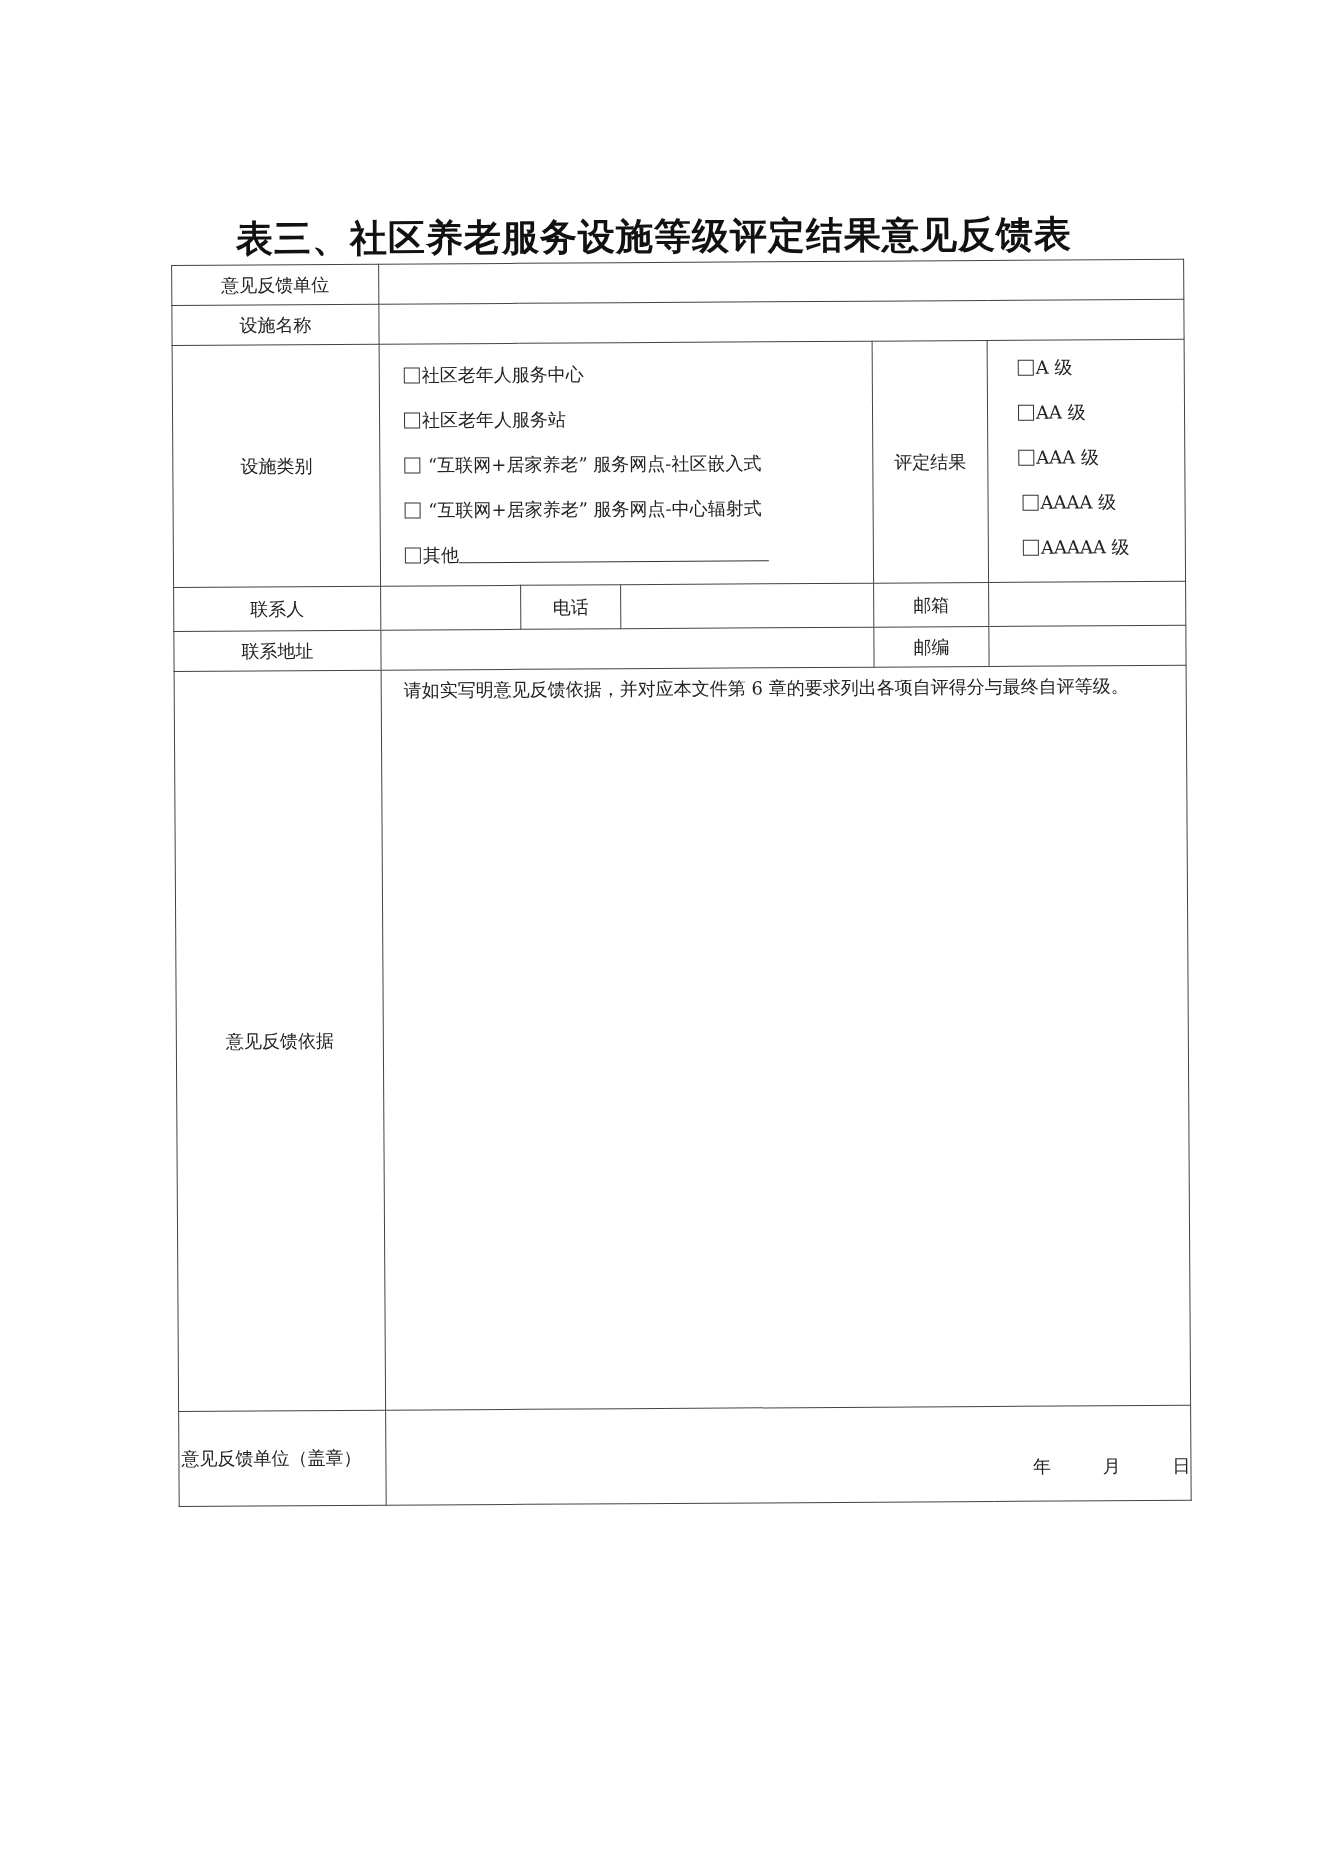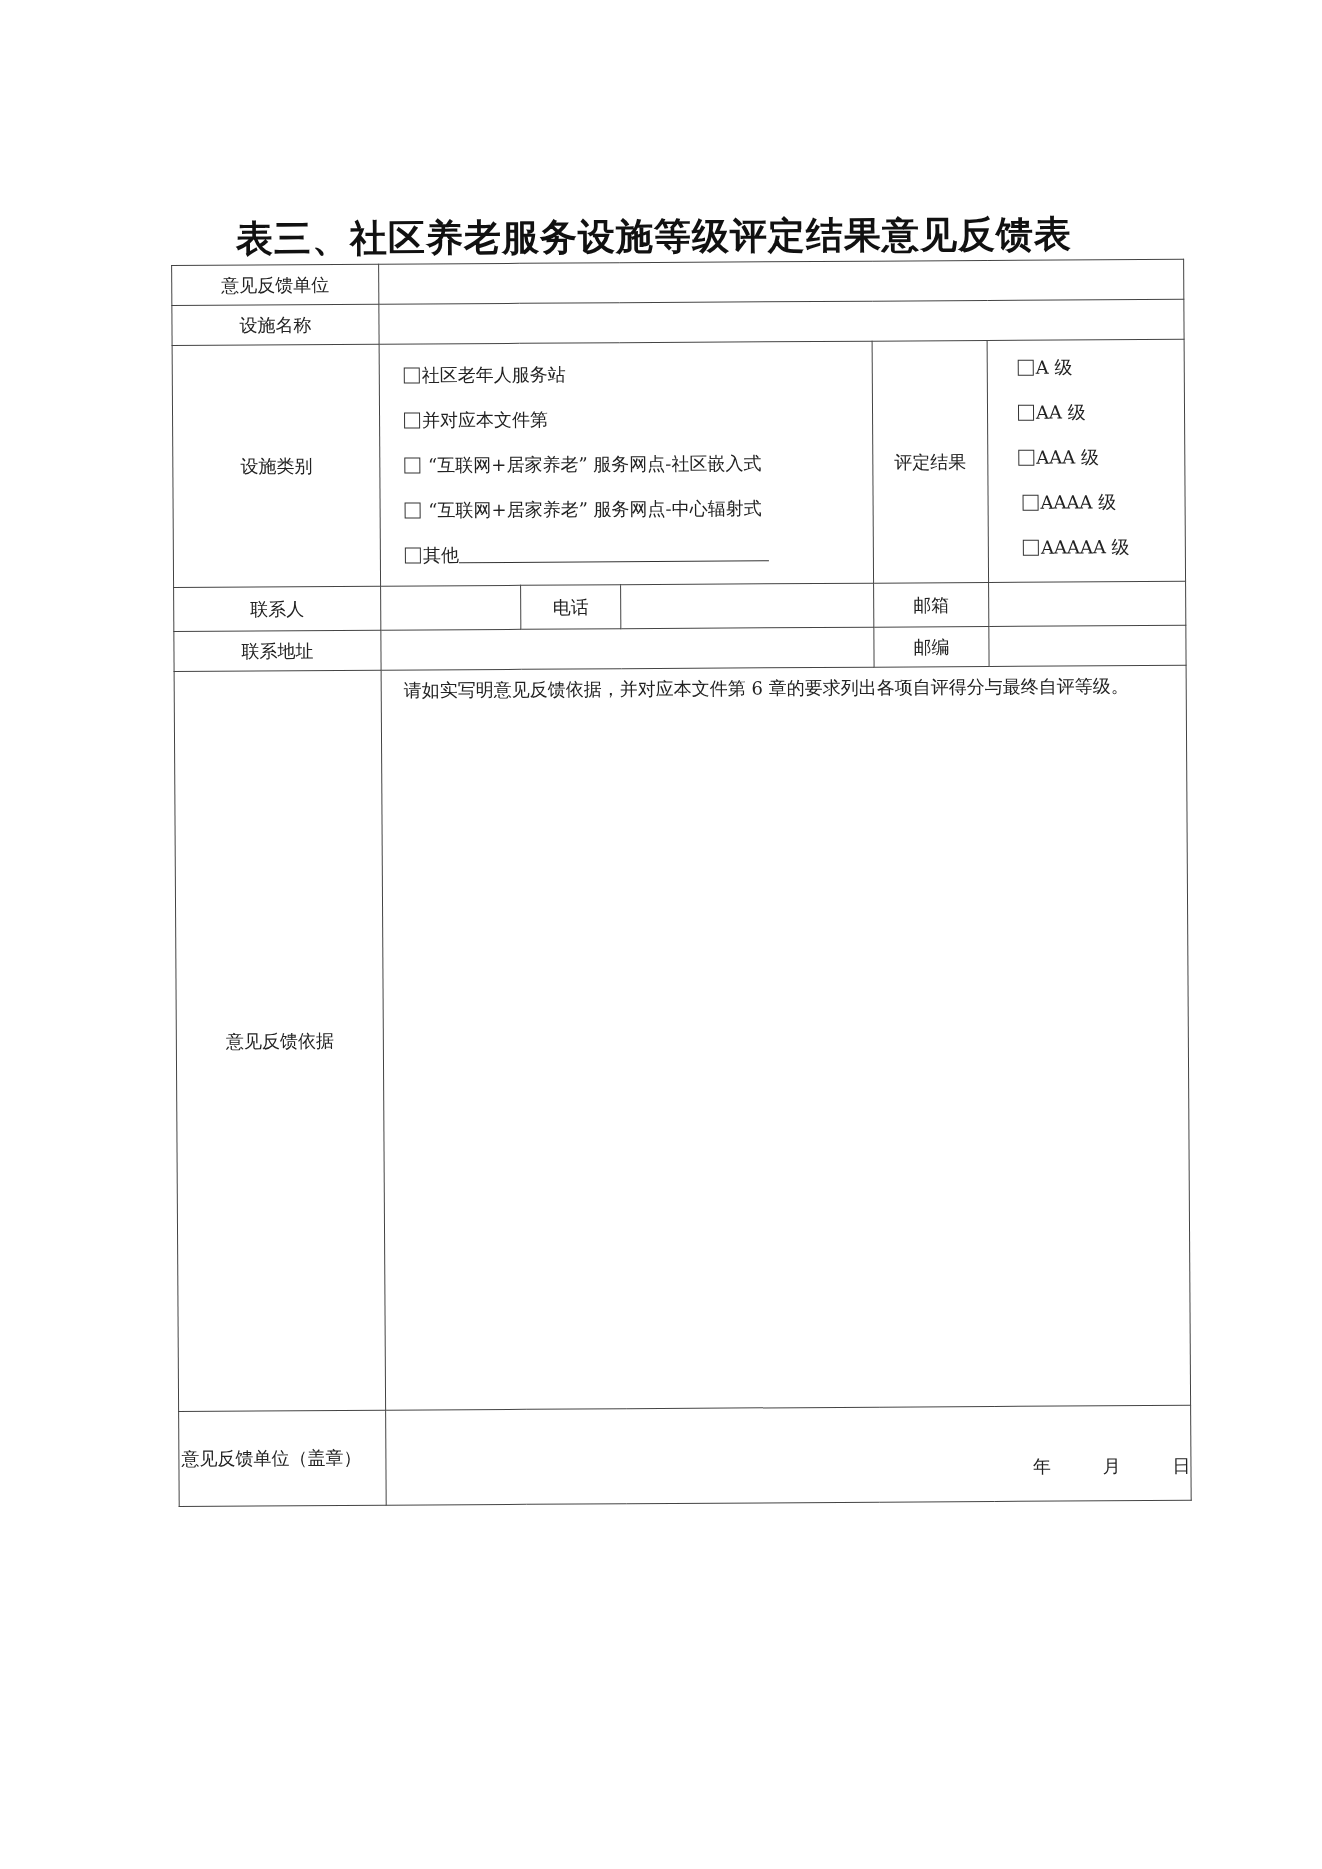--- a/index.html
+++ b/index.html
@@ -70,22 +70,22 @@
     </tr>
 
     <tr style="height:40px">
       <td class="label">设施名称</td>
       <td colspan="5" class="field"></td>
     </tr>
 
     <tr style="height:230px">
       <td class="label">设施类别</td>
       <td colspan="3" class="opts">
+        <div class="opt"><span class="box"></span><span>社区老年人服务中心</span></div>
         <div class="opt"><span class="box"></span><span>社区老年人服务站</span></div>
-        <div class="opt"><span class="box"></span><span>并对应本文件第</span></div>
         <div class="opt"><span class="box"></span><span> “互联网+居家养老” 服务网点-社区嵌入式</span></div>
         <div class="opt"><span class="box"></span><span> “互联网+居家养老” 服务网点-中心辐射式</span></div>
         <div class="opt"><span class="box"></span><span>其他</span><span class="other-line"></span></div>
       </td>
       <td class="label">评定结果</td>
       <td class="grades">
         <div class="grade"><span class="box"></span><span>A 级</span></div>
         <div class="grade"><span class="box"></span><span>AA 级</span></div>
         <div class="grade"><span class="box"></span><span>AAA 级</span></div>
         <div class="grade"><span class="box"></span><span>AAAA 级</span></div>

